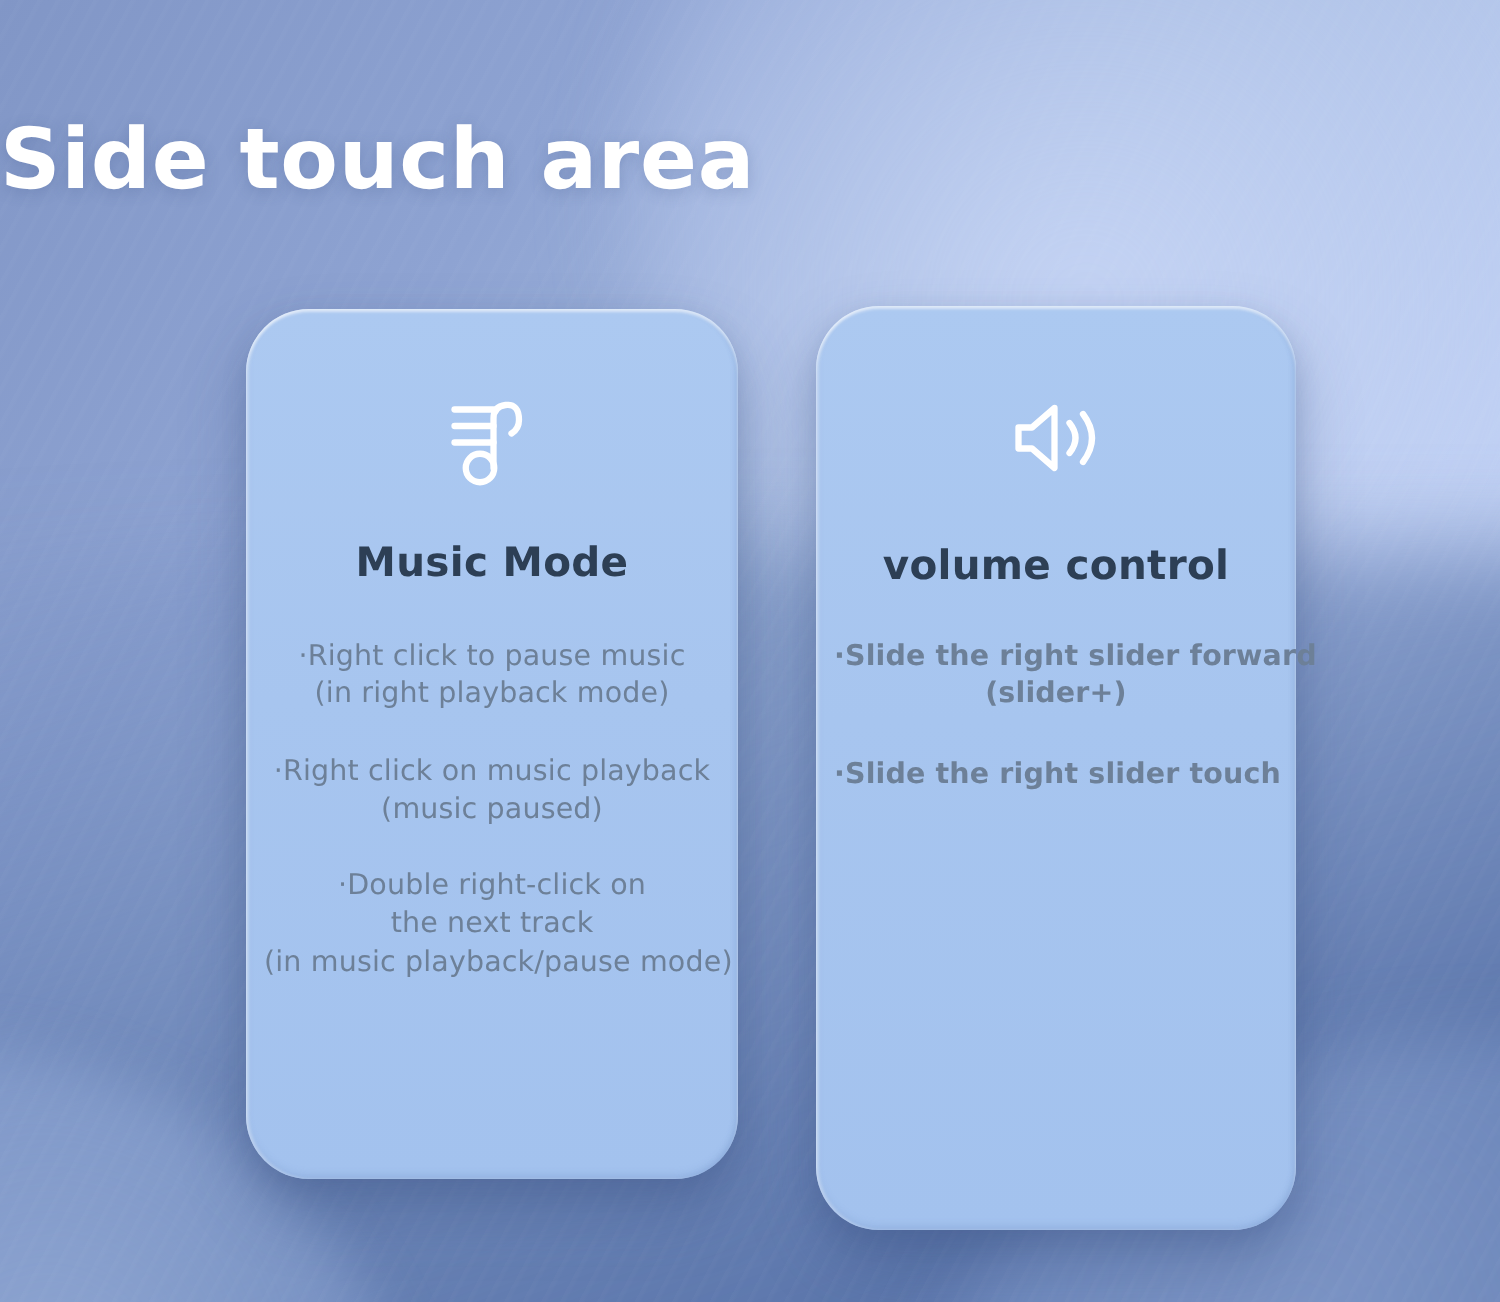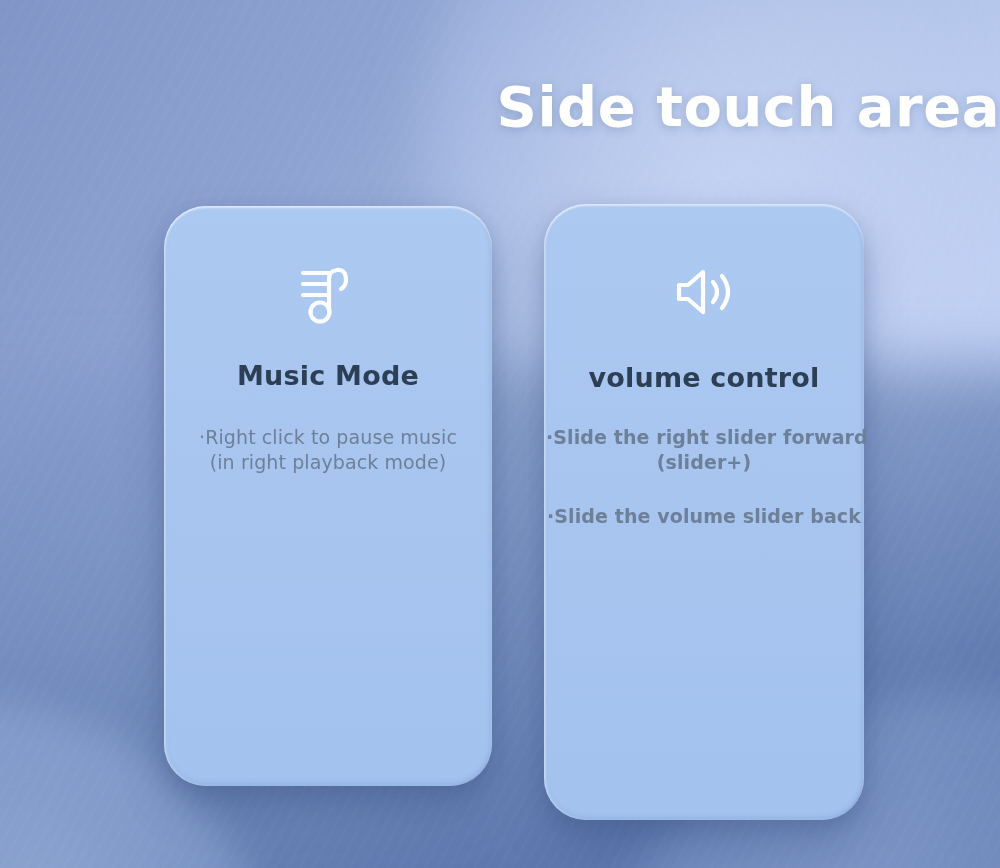--- a/index.html
+++ b/index.html
@@ -92,21 +92,21 @@
       rgba(255,255,255,0.0) 11px);
     opacity:.6;
   }
 
   
   .page-title{
     position:absolute;
     top:74px;
     left:0;
     width:100%;
-    text-align:right;
+    text-align:left;
     font-size:56px;
     font-weight:600;
     letter-spacing:0.5px;
     color:#ffffff;
     text-shadow:0 2px 10px rgba(60,85,135,0.25);
     z-index:5;
   }
 
   
   .cards-wrap{
@@ -160,21 +160,21 @@
     font-weight:700;
     color:#2d3f55;
     letter-spacing:0.2px;
     text-align:center;
   }
   .card-right .card-title{ margin-top:34px; }
 
   .card-body{
     margin-top:34px;
     width:100%;
-    padding:0 2px;
+    padding:0 12px;
     text-align:center;
   }
   .card-right .card-body{ margin-top:32px;font-weight:bold; }
 
   .body-block{
     font-size:19px;
     line-height:1.33;
     color:#6d8098;
     letter-spacing:0.1px;
   }
@@ -211,21 +211,30 @@
 
     <div class="card-title">Music Mode</div>
 
     <div class="card-body">
 
       <div class="body-block">
         <span class="body-line">·Right click to pause music</span>
         <span class="body-line">(in right playback mode)</span>
       </div>
 
-
+      <div class="body-block">
+        <span class="body-line">·Right click on music playback</span>
+        <span class="body-line">(music paused)</span>
+      </div>
+
+      <div class="body-block">
+        <span class="body-line">·Double right-click on</span>
+        <span class="body-line">the next track</span>
+        <span class="body-line">(in music playback/pause mode)</span>
+      </div>
 
     </div>
   </div>
 
   <div class="card card-right">
 
     <div class="card-icon">
       <svg width="66" height="66" viewBox="0 0 66 66" fill="none" stroke="#ffffff" stroke-width="4.2" stroke-linecap="round" stroke-linejoin="round">
         <path d="M32 13 L17 26 H8 v14 h9 L32 53 Z"></path>
         <path d="M42 23 q8 10 0 20"></path>
@@ -236,19 +245,19 @@
     <div class="card-title">volume control</div>
 
     <div class="card-body">
 
       <div class="body-block">
         <span class="body-line">·Slide the right slider forward</span>
         <span class="body-line">(slider+)</span>
       </div>
 
       <div class="body-block">
-        <span class="body-line">·Slide the volume slider back</span>
+        <span class="body-line">·Slide the right slider touch</span>
       </div>
 
     </div>
   </div>
 
 </div>
 
 </body></html>

